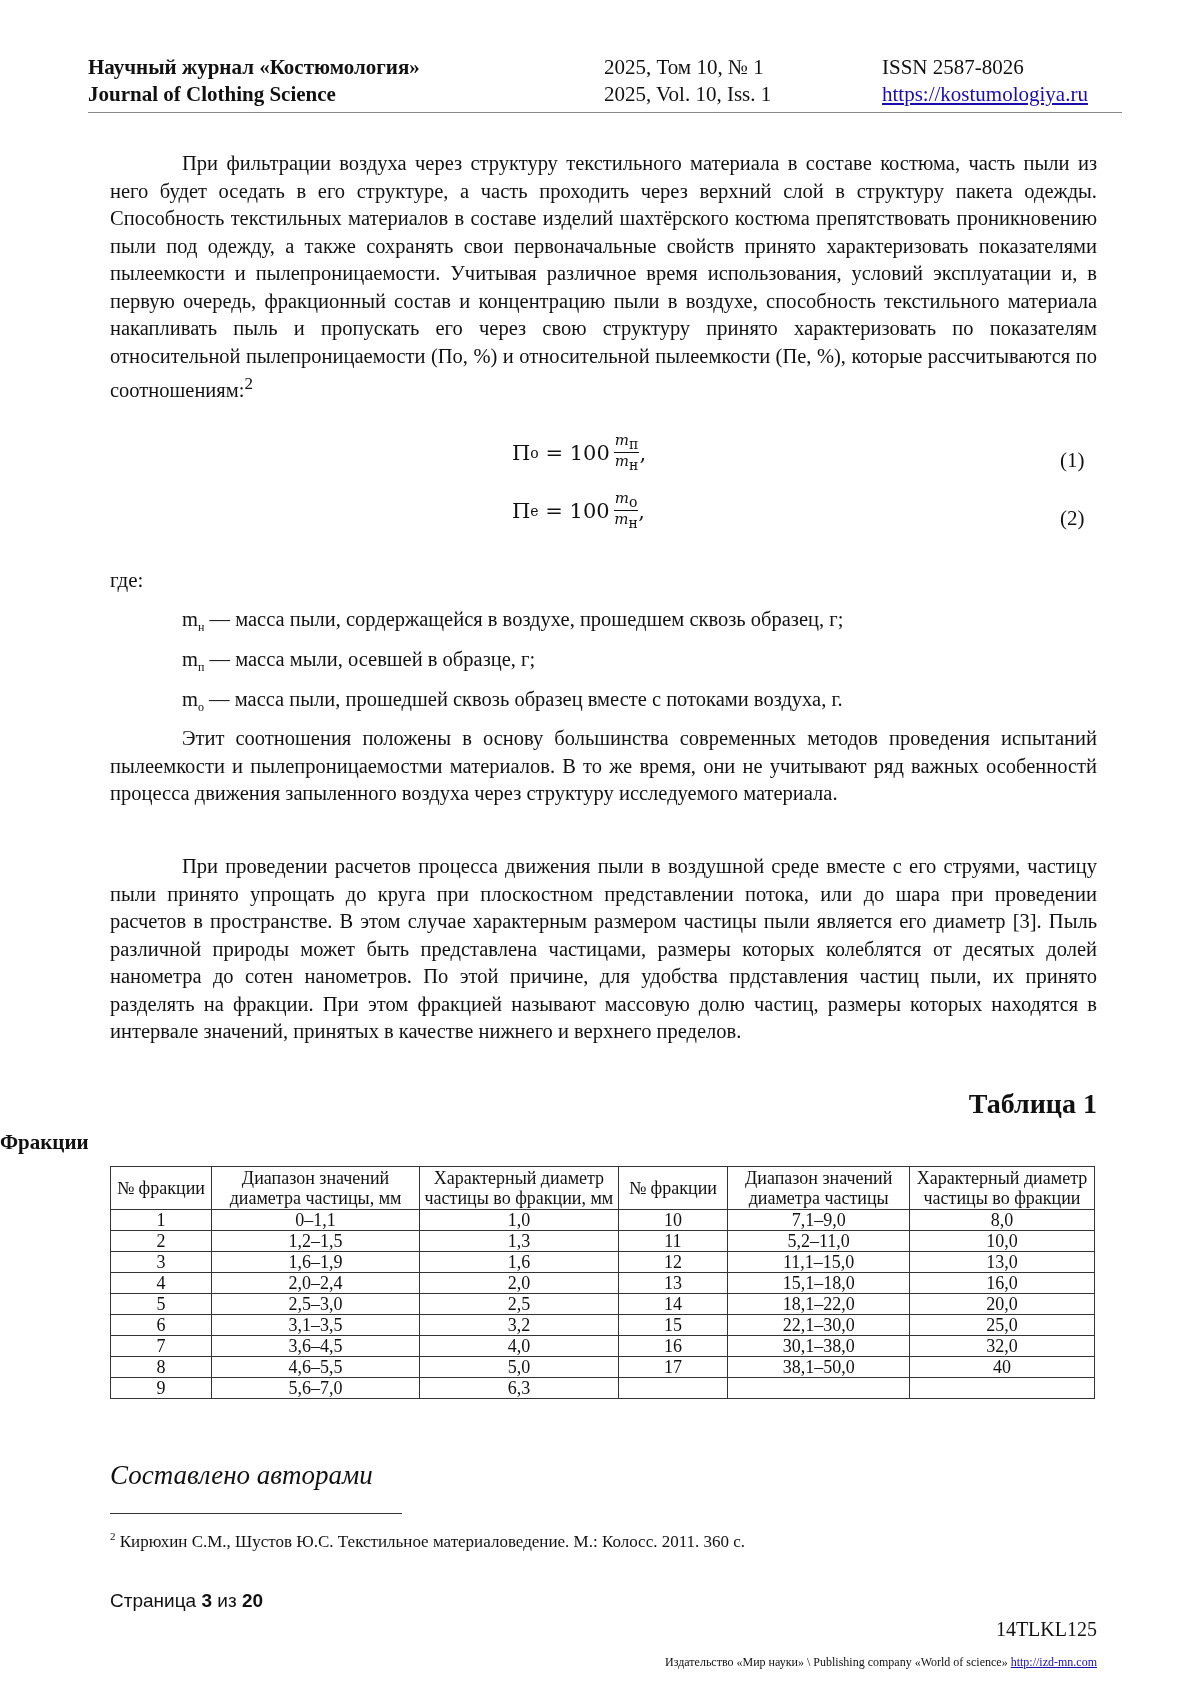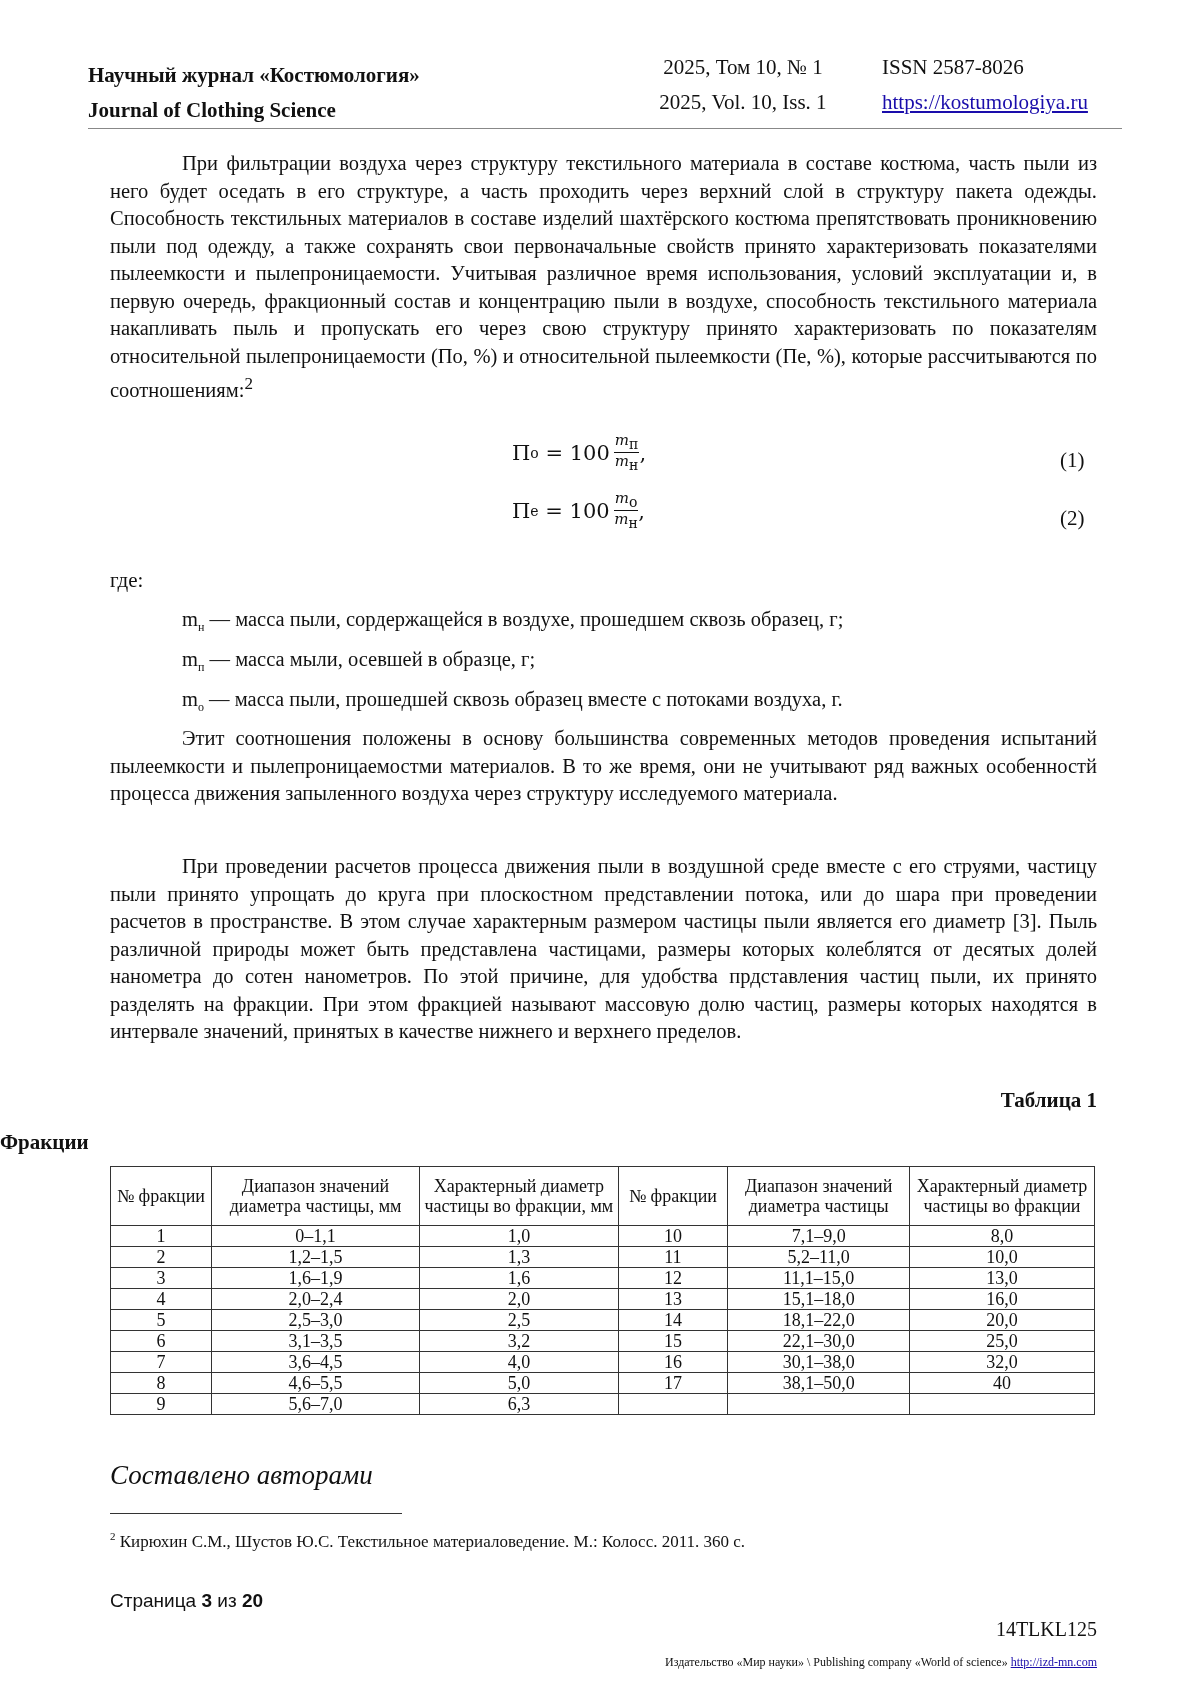--- a/index.html
+++ b/index.html
@@ -5,22 +5,22 @@
   html, body { margin: 0; padding: 0; background: #ffffff; }
   body {
     width: 1200px; height: 1697px; position: relative; overflow: hidden;
     font-family: "Liberation Serif", serif; color: #111;
   }
   .header {
     position: absolute; left: 88px; top: 54px; width: 1034px;
     border-bottom: 1px solid #888; padding-bottom: 4px;
   }
   .header .row { display: flex; font-size: 21px; line-height: 27px; }
-  .header .c1 { width: 516px; font-weight: bold; margin-top: 8px; }
-  .header .c2 { width: 278px; text-align: center; }
+  .header .c1 { width: 516px; font-weight: bold; }
+  .header .c2 { width: 278px; }
   .header .c3 { flex: 1; }
   .header a { color: #1a0dab; text-decoration: underline; }
 
   .body-text {
     position: absolute; left: 110px; width: 987px;
     font-size: 20.5px; line-height: 27.5px; text-align: justify;
   }
   .indent { text-indent: 72px; }
   .p1 { top: 150px; }
   .formula {
@@ -35,32 +35,32 @@
   .n1 { top: 448px; } .n2 { top: 506px; }
 
   .where { position: absolute; left: 110px; top: 568px; font-size: 21px; }
   .def { position: absolute; left: 182px; font-size: 20.5px; }
   .d1 { top: 608px; } .d2 { top: 648px; } .d3 { top: 688px; }
   .def sub { font-size: 12px; }
 
   .p2 { top: 725px; }
   .p3 { top: 853px; }
 
-  .tcaption { position: absolute; right: 103px; top: 1088px; font-weight: bold; font-size: 21px; }
+  .tcaption { position: absolute; right: 103px; top: 1088px; font-weight: bold; font-size: 28px; }
   .ttitle { position: absolute; left: 0; width: 1200px; text-align: left; top: 1130px; font-weight: bold; font-size: 21px; }
 
   table.frac-table {
     position: absolute; left: 110px; top: 1166px; width: 985px;
     border-collapse: collapse; font-size: 18px; line-height: 20px;
   }
   table.frac-table th, table.frac-table td {
     border: 1.5px solid #333; text-align: center; padding: 0 4px;
     font-weight: normal;
   }
-  table.frac-table th { padding: 9px 4px; }
+  table.frac-table th { padding: 1px 4px; }
   table.frac-table td { height: 20px; }
   .col1 { width: 95px; } .col2 { width: 215px; } .col3 { width: 200px; }
   .col4 { width: 105px; } .col5 { width: 185px; } .col6 { width: 185px; }
 
   .source { position: absolute; left: 110px; top: 1460px; font-style: italic; font-size: 27px; }
   .fnline { position: absolute; left: 110px; top: 1513px; width: 292px; border-top: 1.5px solid #333; }
   .footnote { position: absolute; left: 110px; top: 1530px; font-size: 17px; }
   .footnote sup { font-size: 11px; }
 
   .pager { position: absolute; left: 110px; top: 1590px; font-family: "Liberation Sans", sans-serif; font-size: 19px; }

